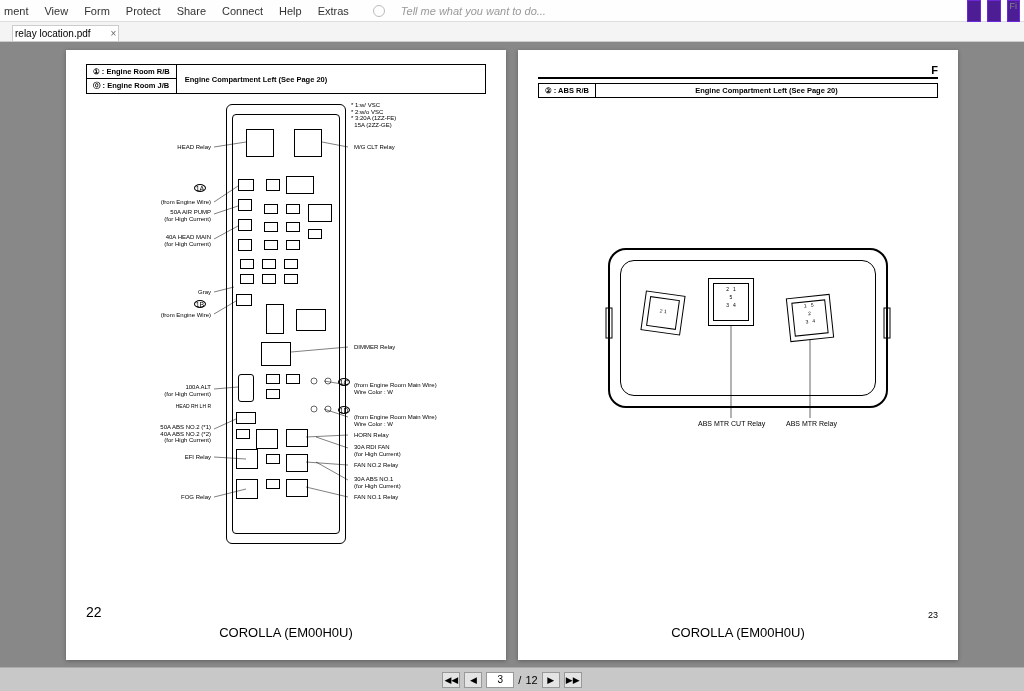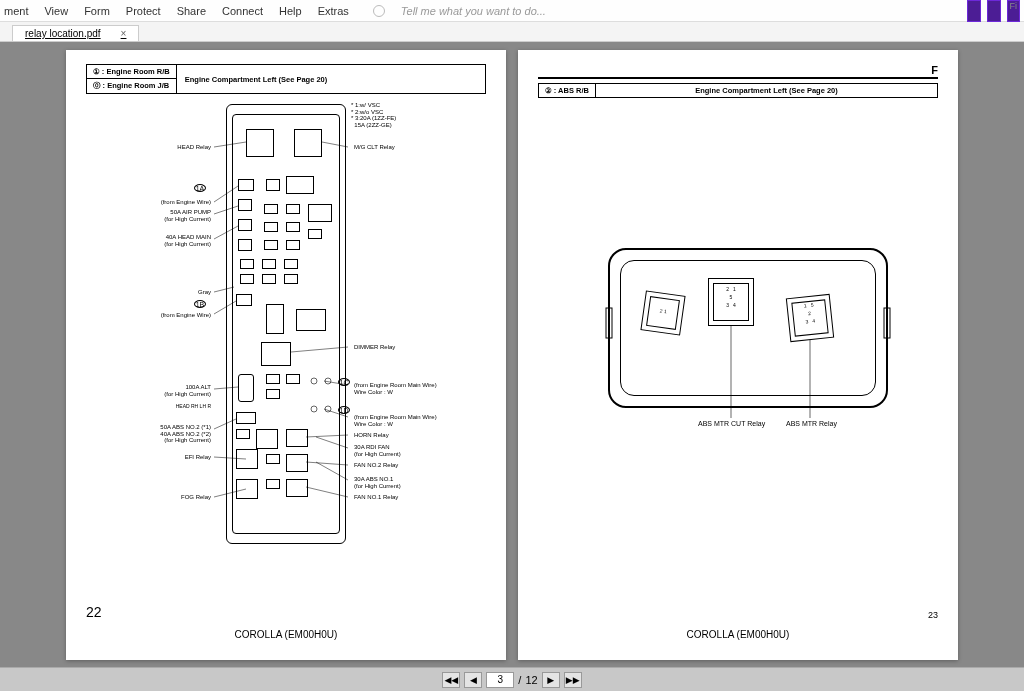--- a/index.html
+++ b/index.html
@@ -5,21 +5,21 @@
 * { box-sizing: border-box; margin: 0; padding: 0; }
 body { font-family: Arial, sans-serif; background: #e8e8e8; width: 1024px; height: 691px; overflow: hidden; font-size: 11px; position: relative; }
 
 .menubar { height: 22px; background: #fefefe; display: flex; align-items: center; gap: 16px; padding: 0 4px; font-size: 11px; color: #333; border-bottom: 1px solid #ddd; }
 .menubar .menu-item { cursor: pointer; }
 .menubar .tell-me { display: flex; align-items: flex-end; gap: 16px; margin-left: 8px; color: #999; font-style: italic; }
 .menubar .right-icons { margin-left: auto; display: flex; gap: 6px; }
 .menubar .right-icons span { width: 14px; height: 22px; display: inline-block; border: 1px solid #6d28d9; background: #4c1d95; }
 
 .tabbar { height: 20px; background: #f4f4f4; display: flex; align-items: flex-end; border-bottom: 1px solid #ccc; padding-left: 12px; }
-.tab { background: #fff; border: 1px solid #ccc; border-bottom: none; padding: 2px 12px; font-size: 10px; display: flex; align-items: flex-start; gap: 20px; text-decoration: underline; }
+.tab { background: #fff; border: 1px solid #ccc; border-bottom: none; padding: 2px 2px; font-size: 10px; display: flex; align-items: flex-start; gap: 20px; }
 .tab .close { font-size: 10px; color: #666; cursor: pointer; }
 
 .viewer { height: 625px; background: #888; display: flex; justify-content: center; align-items: flex-start; gap: 12px; padding-top: 8px; overflow: hidden; }
 .page { background: #fff; width: 440px; height: 610px; padding: 14px 20px 10px 20px; position: relative; box-shadow: 0 1px 4px rgba(0,0,0,.3); font-size: 7px; }
 
 .page-header { display: flex; justify-content: space-between; border-bottom: 2.5px solid #000; padding-bottom: 1px; margin-bottom: 4px; }
 .page-header .sec { font-weight: bold; font-size: 11px; }
 .legend-box { border: 1px solid #000; display: flex; font-size: 7.5px; font-weight: bold; }
 .legend-box .col1 { border-right: 1px solid #000; }
 .legend-box .row { padding: 2px 6px; border-bottom: 1px solid #000; }
@@ -35,21 +35,21 @@
 
 .comp { position: absolute; border: 1px solid #000; background: #fff; }
 
 .abs-body { position: absolute; left: 70px; top: 150px; width: 280px; height: 160px; border: 2px solid #000; border-radius: 18px; }
 .abs-inner { position: absolute; left: 82px; top: 162px; width: 256px; height: 136px; border: 1.5px solid #000; border-radius: 14px; }
 .abs-relay { position: absolute; width: 40px; height: 40px; border: 1.5px solid #000; }
 .abs-relay::before { content: ""; position: absolute; inset: 4px; border: 1px solid #000; }
 
 .footer-left { position: absolute; bottom: 40px; left: 20px; font-size: 14px; }
 .footer-right { position: absolute; bottom: 40px; right: 20px; font-size: 9px; }
-.footer-center { position: absolute; bottom: 20px; left: 0; right: 0; text-align: center; font-size: 10px; }
+.footer-center { position: absolute; bottom: 20px; left: 0; right: 0; text-align: center; font-size: 13px; }
 
 .pagerbar { position: absolute; bottom: 0; left: 0; right: 0; height: 24px; background: #c8c8c8; border-top: 1px solid #aaa; display: flex; justify-content: center; align-items: center; gap: 4px; font-size: 11px; }
 .pagerbar .nav-btn { width: 18px; height: 16px; background: #e4e4e4; border: 1px solid #999; display: flex; align-items: center; justify-content: center; font-size: 9px; cursor: pointer; }
 .pagerbar .page-num { width: 28px; height: 16px; background: #fff; border: 1px solid #999; text-align: center; font-size: 10px; }
 .bulb { width: 12px; height: 12px; border: 1px solid #bbb; border-radius: 50%; position: relative; }
 </style>
 </head>
 <body>
 
 <div class="menubar">

